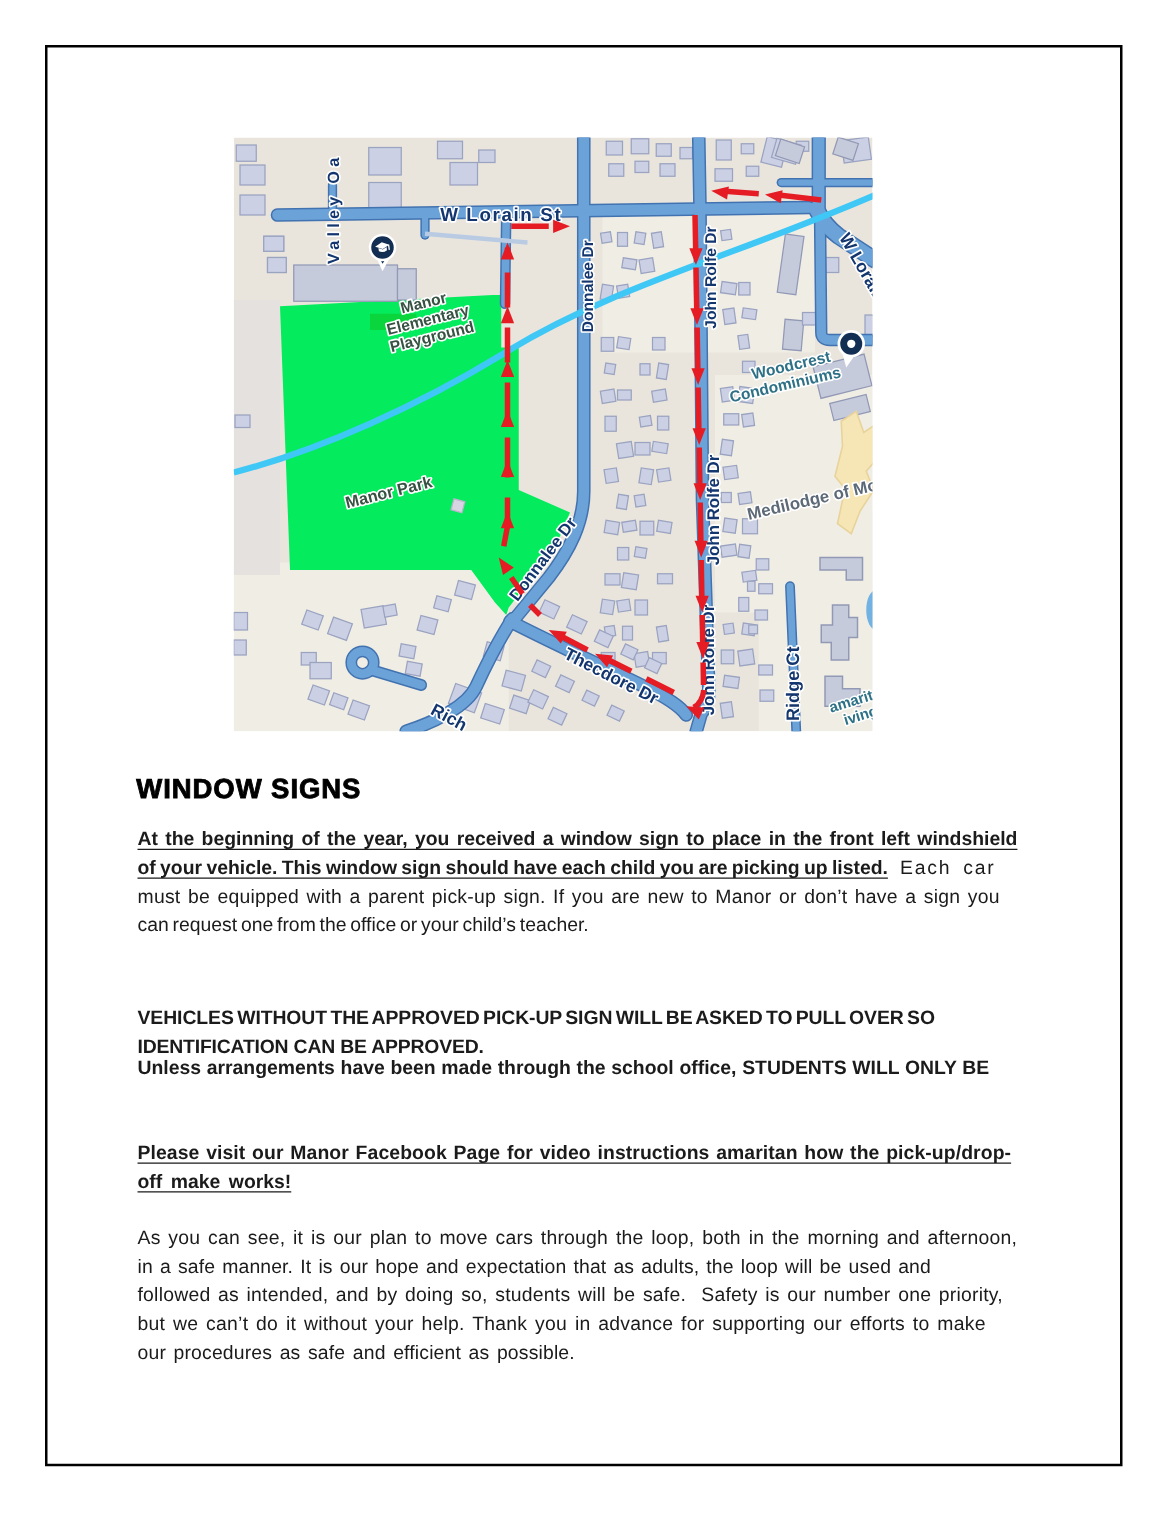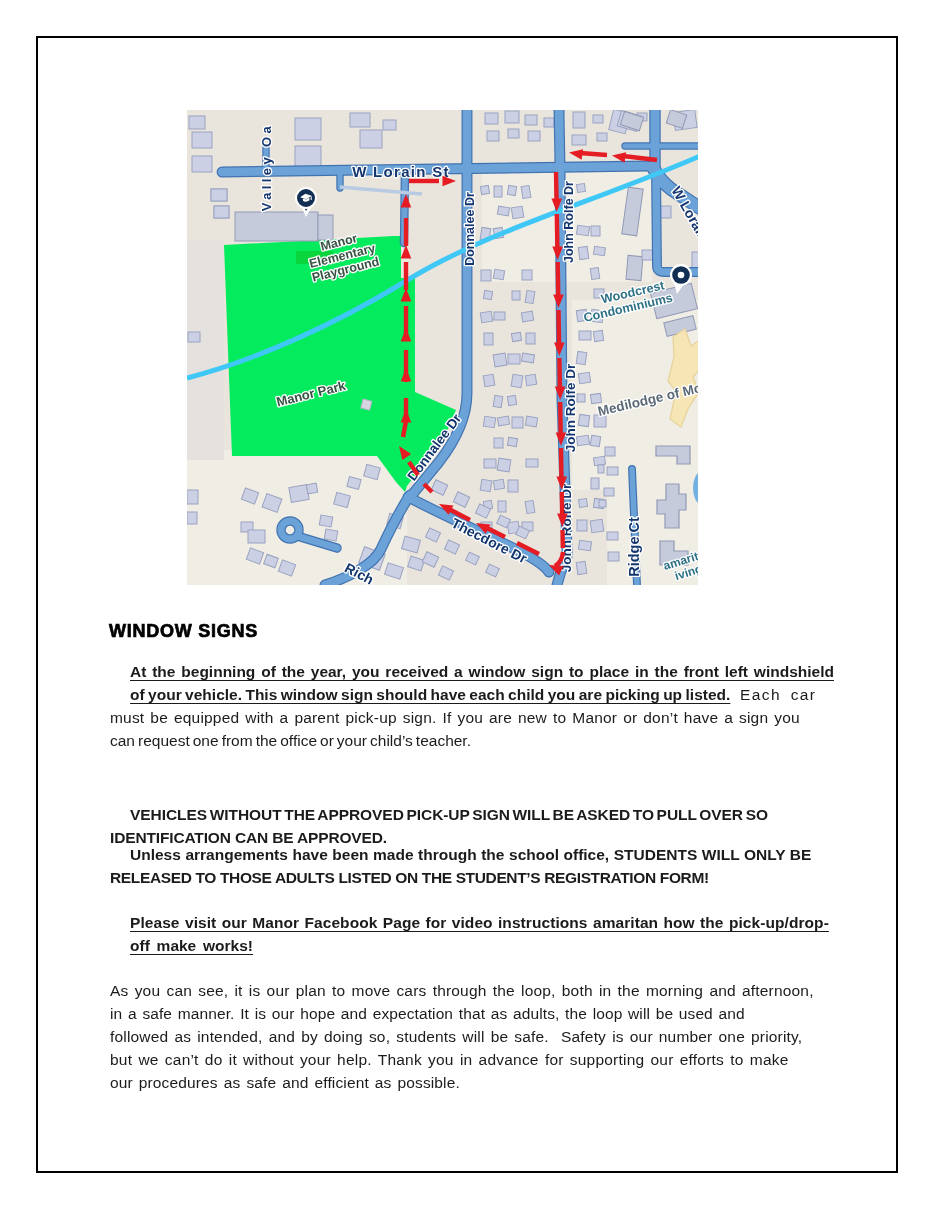--- a/index.html
+++ b/index.html
@@ -1,20 +1,20 @@
 <!DOCTYPE html>
 <html><head><meta charset="utf-8"><style>
 html,body{margin:0;padding:0;background:#ffffff;}
 body{width:935px;height:1210px;position:relative;overflow:hidden;
  font-family:"Liberation Sans",sans-serif;}
 .frame{position:absolute;left:36px;top:36px;width:858px;height:1133px;border:2.3px solid #000;}
 .para{position:absolute;left:110px;width:740px;font-size:15.5px;line-height:23px;color:#1b1b1b;white-space:pre-wrap;}
-.para b{font-weight:bold;margin-left:20px;}
+.para b{font-weight:bold;}
 u{text-decoration-thickness:1.3px;text-underline-offset:3px;}
-h1.t{position:absolute;left:109px;top:618px;margin:0;font-size:18px;line-height:26px;
+h1.t{position:absolute;left:109px;top:618px;margin:0;font-size:22px;line-height:26px;
  letter-spacing:0.75px;color:#000;font-weight:bold;-webkit-text-stroke:0.7px #000;}
 </style></head>
 <body>
 
 <div class="frame"></div>
 
 <svg width="511" height="475" viewBox="0 0 511 475" style="position:absolute;left:187px;top:110px" xmlns="http://www.w3.org/2000/svg" font-family="Liberation Sans, sans-serif">
 
 <rect x="0" y="0" width="511" height="475" fill="#e9e5dd"></rect>
 
@@ -402,16 +402,16 @@
 <path d="M 222,71 L 252,71" stroke="#e51c23" stroke-width="4.4" fill="none"></path>
 <polygon points="13.5,0 0,-5.3 0,5.3" transform="translate(269,71) rotate(0) translate(-13.5,0)" fill="#e51c23"></polygon>
 </svg>
 
 <h1 class="t">WINDOW SIGNS</h1>
 
 <div class="para" style="top:660px"><span style="word-spacing:1.54px"><b><u>At the beginning of the year, you received a window sign to place in the front left windshield</u></b></span><br><span style="word-spacing:-0.86px"><b><u>of your vehicle. This window sign should have each child you are picking up listed.</u></b></span><span style="word-spacing:4px;letter-spacing:1.4px"> Each car</span><br><span style="word-spacing:1.5px;letter-spacing:0.19px">must be equipped with a parent pick-up sign. If you are new to Manor or don’t have a sign you</span><br><span style="word-spacing:-1.28px">can request one from the office or your child’s teacher.</span></div>
 
 <div class="para" style="top:803px"><b><span style="word-spacing:-1.55px;letter-spacing:-0.06px">VEHICLES WITHOUT THE APPROVED PICK-UP SIGN WILL BE ASKED TO PULL OVER SO</span><br><span style="letter-spacing:-0.15px">IDENTIFICATION CAN BE APPROVED.</span></b></div>
 
-<div class="para" style="top:843px"><b><span style="word-spacing:0.25px">Unless arrangements have been made through the school office, STUDENTS WILL ONLY BE</span><br><span style="letter-spacing:-0.36px">RELEASED TO THOSE ADULTS LISTED ON THE STUDENT’S REGISTRATION FORM!</span></b></div>
+<div class="para" style="top:843px"><b><span style="word-spacing:0.25px">Unless arrangements have been made through the school office, STUDENTS WILL ONLY BE</span><br></b></div>
 
 <div class="para" style="top:911px"><b><u><span style="word-spacing:1.0px;letter-spacing:0.072px">Please visit our Manor Facebook Page for video instructions amaritan how the pick-up/drop-</span></u></b><br><b><u><span style="word-spacing:2.5px">off make works!</span></u></b></div>
 
 <div class="para" style="top:979px"><span style="word-spacing:1.75px;letter-spacing:0.18px">As you can see, it is our plan to move cars through the loop, both in the morning and afternoon,</span><br><span style="word-spacing:1.3px;letter-spacing:0.1px">in a safe manner. It is our hope and expectation that as adults, the loop will be used and</span><br><span style="word-spacing:1.6px;letter-spacing:0.18px">followed as intended, and by doing so, students will be safe.&nbsp; Safety is our number one priority,</span><br><span style="word-spacing:1.7px;letter-spacing:0.21px">but we can’t do it without your help. Thank you in advance for supporting our efforts to make</span><br><span style="word-spacing:1.6px;letter-spacing:0.13px">our procedures as safe and efficient as possible.</span></div>
 </body></html>

